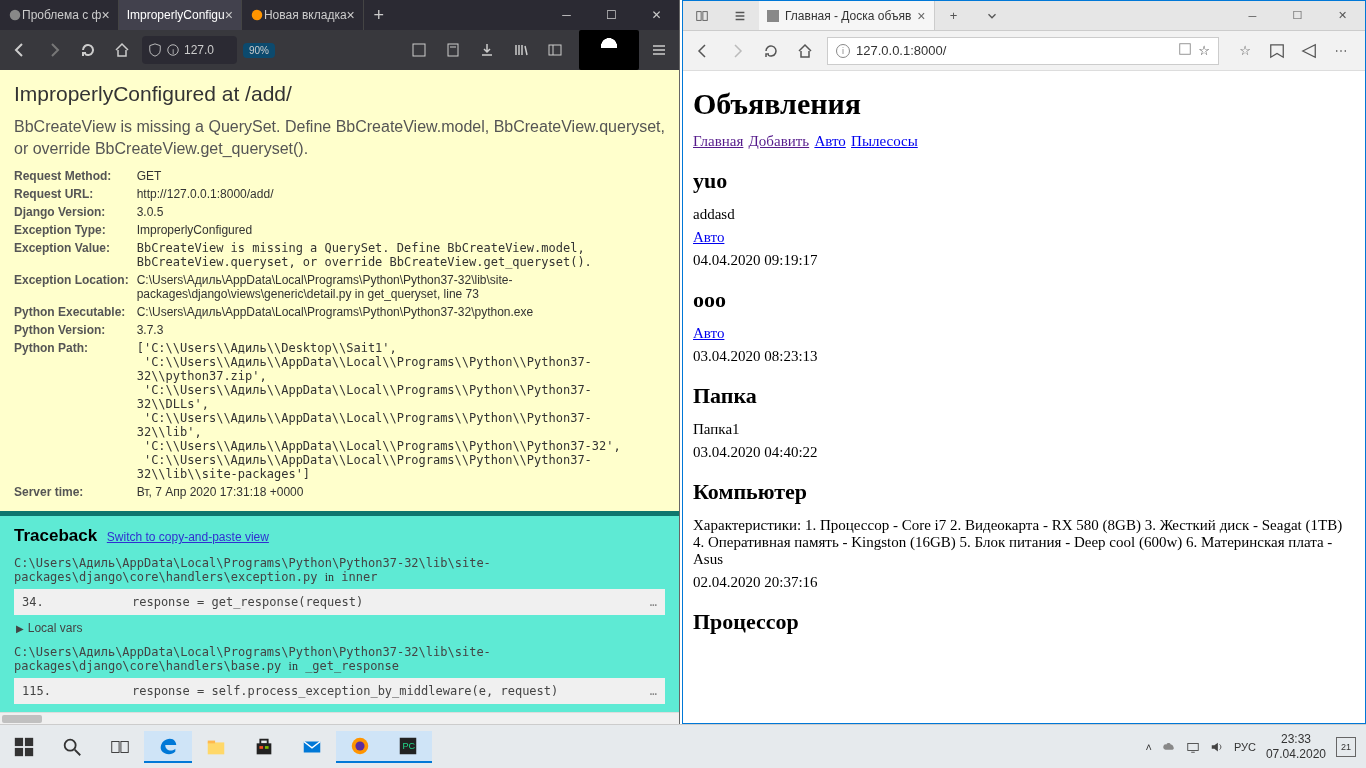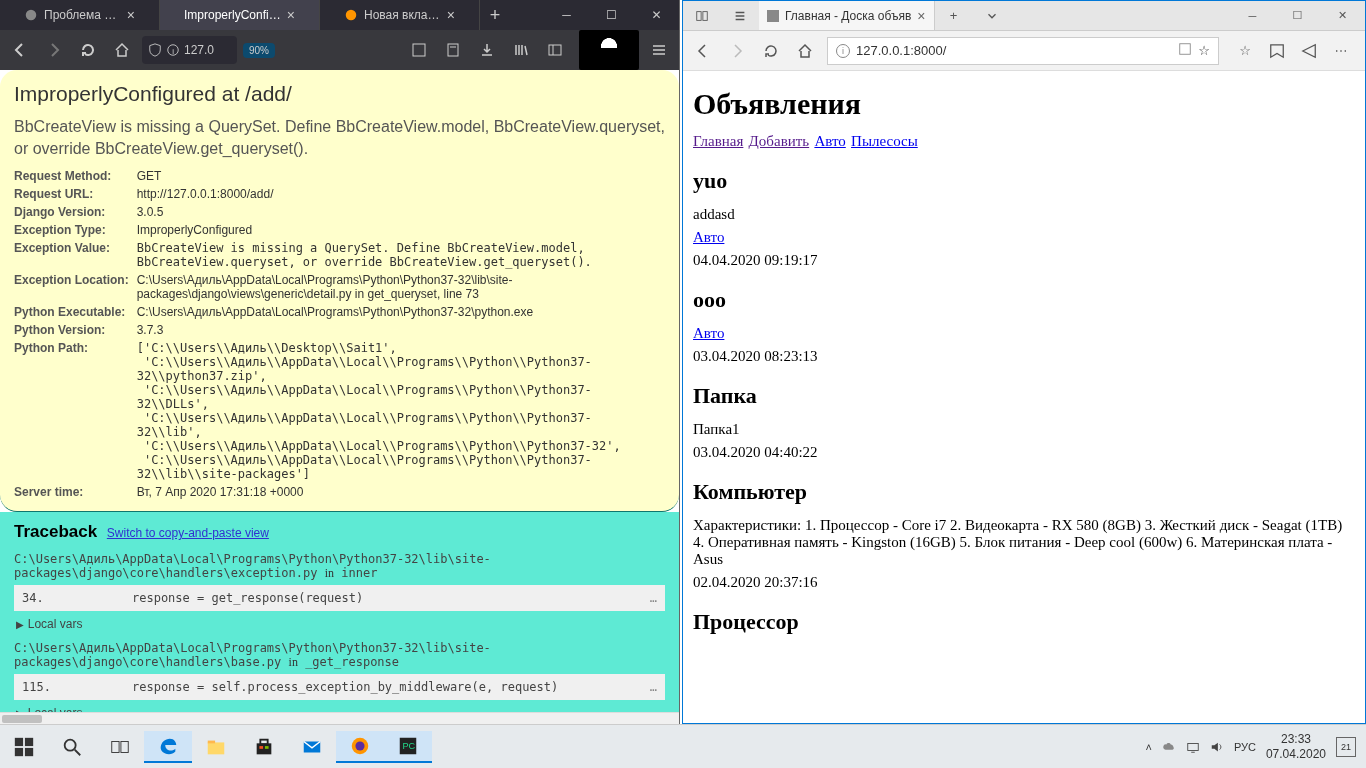--- a/index.html
+++ b/index.html
@@ -1,21 +1,21 @@
 <!DOCTYPE html>
 <html><head>
 <meta charset="utf-8">
 <style>
 * { margin: 0; padding: 0; box-sizing: border-box; }
 body { font-family: "Segoe UI", Arial, sans-serif; font-size: 13px; background: #fff; width: 1366px; height: 768px; overflow: hidden; position: relative; }
 
 
 .ff-window { position: absolute; left: 0; top: 0; width: 680px; height: 724px; background: #fff; border-right: 1px solid #666; }
 .ff-titlebar { height: 30px; background: #2b2a33; display: flex; align-items: stretch; }
-.ff-tab { display: flex; align-items: center; padding: 0 24px; color: #ccc; font-size: 12px; border-right: 1px solid #444; min-width: 0; max-width: 160px; gap: 6px; }
+.ff-tab { display: flex; align-items: center; padding: 0 8px; color: #ccc; font-size: 12px; border-right: 1px solid #444; min-width: 0; max-width: 160px; }
 .ff-tab.active { background: #42414d; color: #fff; }
 .ff-tab .favicon { width: 14px; height: 14px; flex: 0 0 auto; }
 .ff-tab .label { flex: 1; overflow: hidden; white-space: nowrap; text-overflow: ellipsis; }
 .ff-tab .close { color: #ccc; font-size: 14px; }
 .ff-newtab { width: 30px; display: flex; align-items: center; justify-content: center; color: #ccc; font-size: 18px; }
 .ff-winctrls { margin-left: auto; display: flex; }
 .ff-winctrls div { width: 45px; display: flex; align-items: center; justify-content: center; color: #ccc; font-size: 12px; }
 
 .ff-toolbar { height: 40px; background: #38383d; display: flex; align-items: center; padding: 0 6px; gap: 6px; }
 .ff-tbtn { width: 28px; height: 28px; display: flex; align-items: center; justify-content: center; color: #ccc; border-radius: 4px; }
@@ -26,21 +26,21 @@
 .ff-spacer { flex: 1; }
 .ff-avatar { width: 60px; height: 40px; background: radial-gradient(circle at 50% 40%, #fff 0%, #fff 20%, #000 21%, #000 100%); border-radius: 2px; margin-left: 4px; position: relative; }
 .ff-avatar::after { content: ""; position: absolute; left: 18px; top: 18px; width: 24px; height: 8px; background: #000; border-radius: 2px; }
 
 .ff-content { position: absolute; left: 0; top: 70px; right: 0; bottom: 12px; overflow: hidden; background: #fff; }
 .ff-scroll-h { position: absolute; left: 0; bottom: 0; right: 0; height: 12px; background: #f0f0f0; border-top: 1px solid #ddd; }
 .ff-scroll-thumb { position: absolute; left: 2px; top: 2px; width: 40px; height: 8px; background: #c0c0c0; border-radius: 2px; }
 
 
 .dj { background: #fff; height: 100%; overflow: hidden; }
-.dj-summary { background: #ffffcc; padding: 12px 14px 10px; border-bottom: 1px solid #0f766e; border-radius: 17px; }
+.dj-summary { background: #ffffcc; padding: 12px 14px 10px; border-bottom: 5px solid #0f766e; }
 .dj-summary h1 { font-size: 21px; font-weight: normal; color: #333; margin-bottom: 10px; }
 .dj-summary .pre { font-size: 16px; color: #555; line-height: 1.35; margin-bottom: 8px; }
 .dj-meta { display: table; font-size: 12px; }
 .dj-meta .row { display: table-row; }
 .dj-meta .k { display: table-cell; text-align: left; padding: 2px 8px 2px 0; color: #555; font-weight: bold; vertical-align: top; white-space: nowrap; }
 .dj-meta .v { display: table-cell; padding: 2px 0; color: #333; max-width: 490px; }
 .dj-meta .v.code { font-family: Consolas, monospace; font-size: 12px; white-space: pre-wrap; }
 
 .dj-trace { padding: 10px 14px; background: #5eead4; }
 .dj-trace h2 { font-size: 17px; font-weight: bold; display: inline; margin-right: 6px; }

